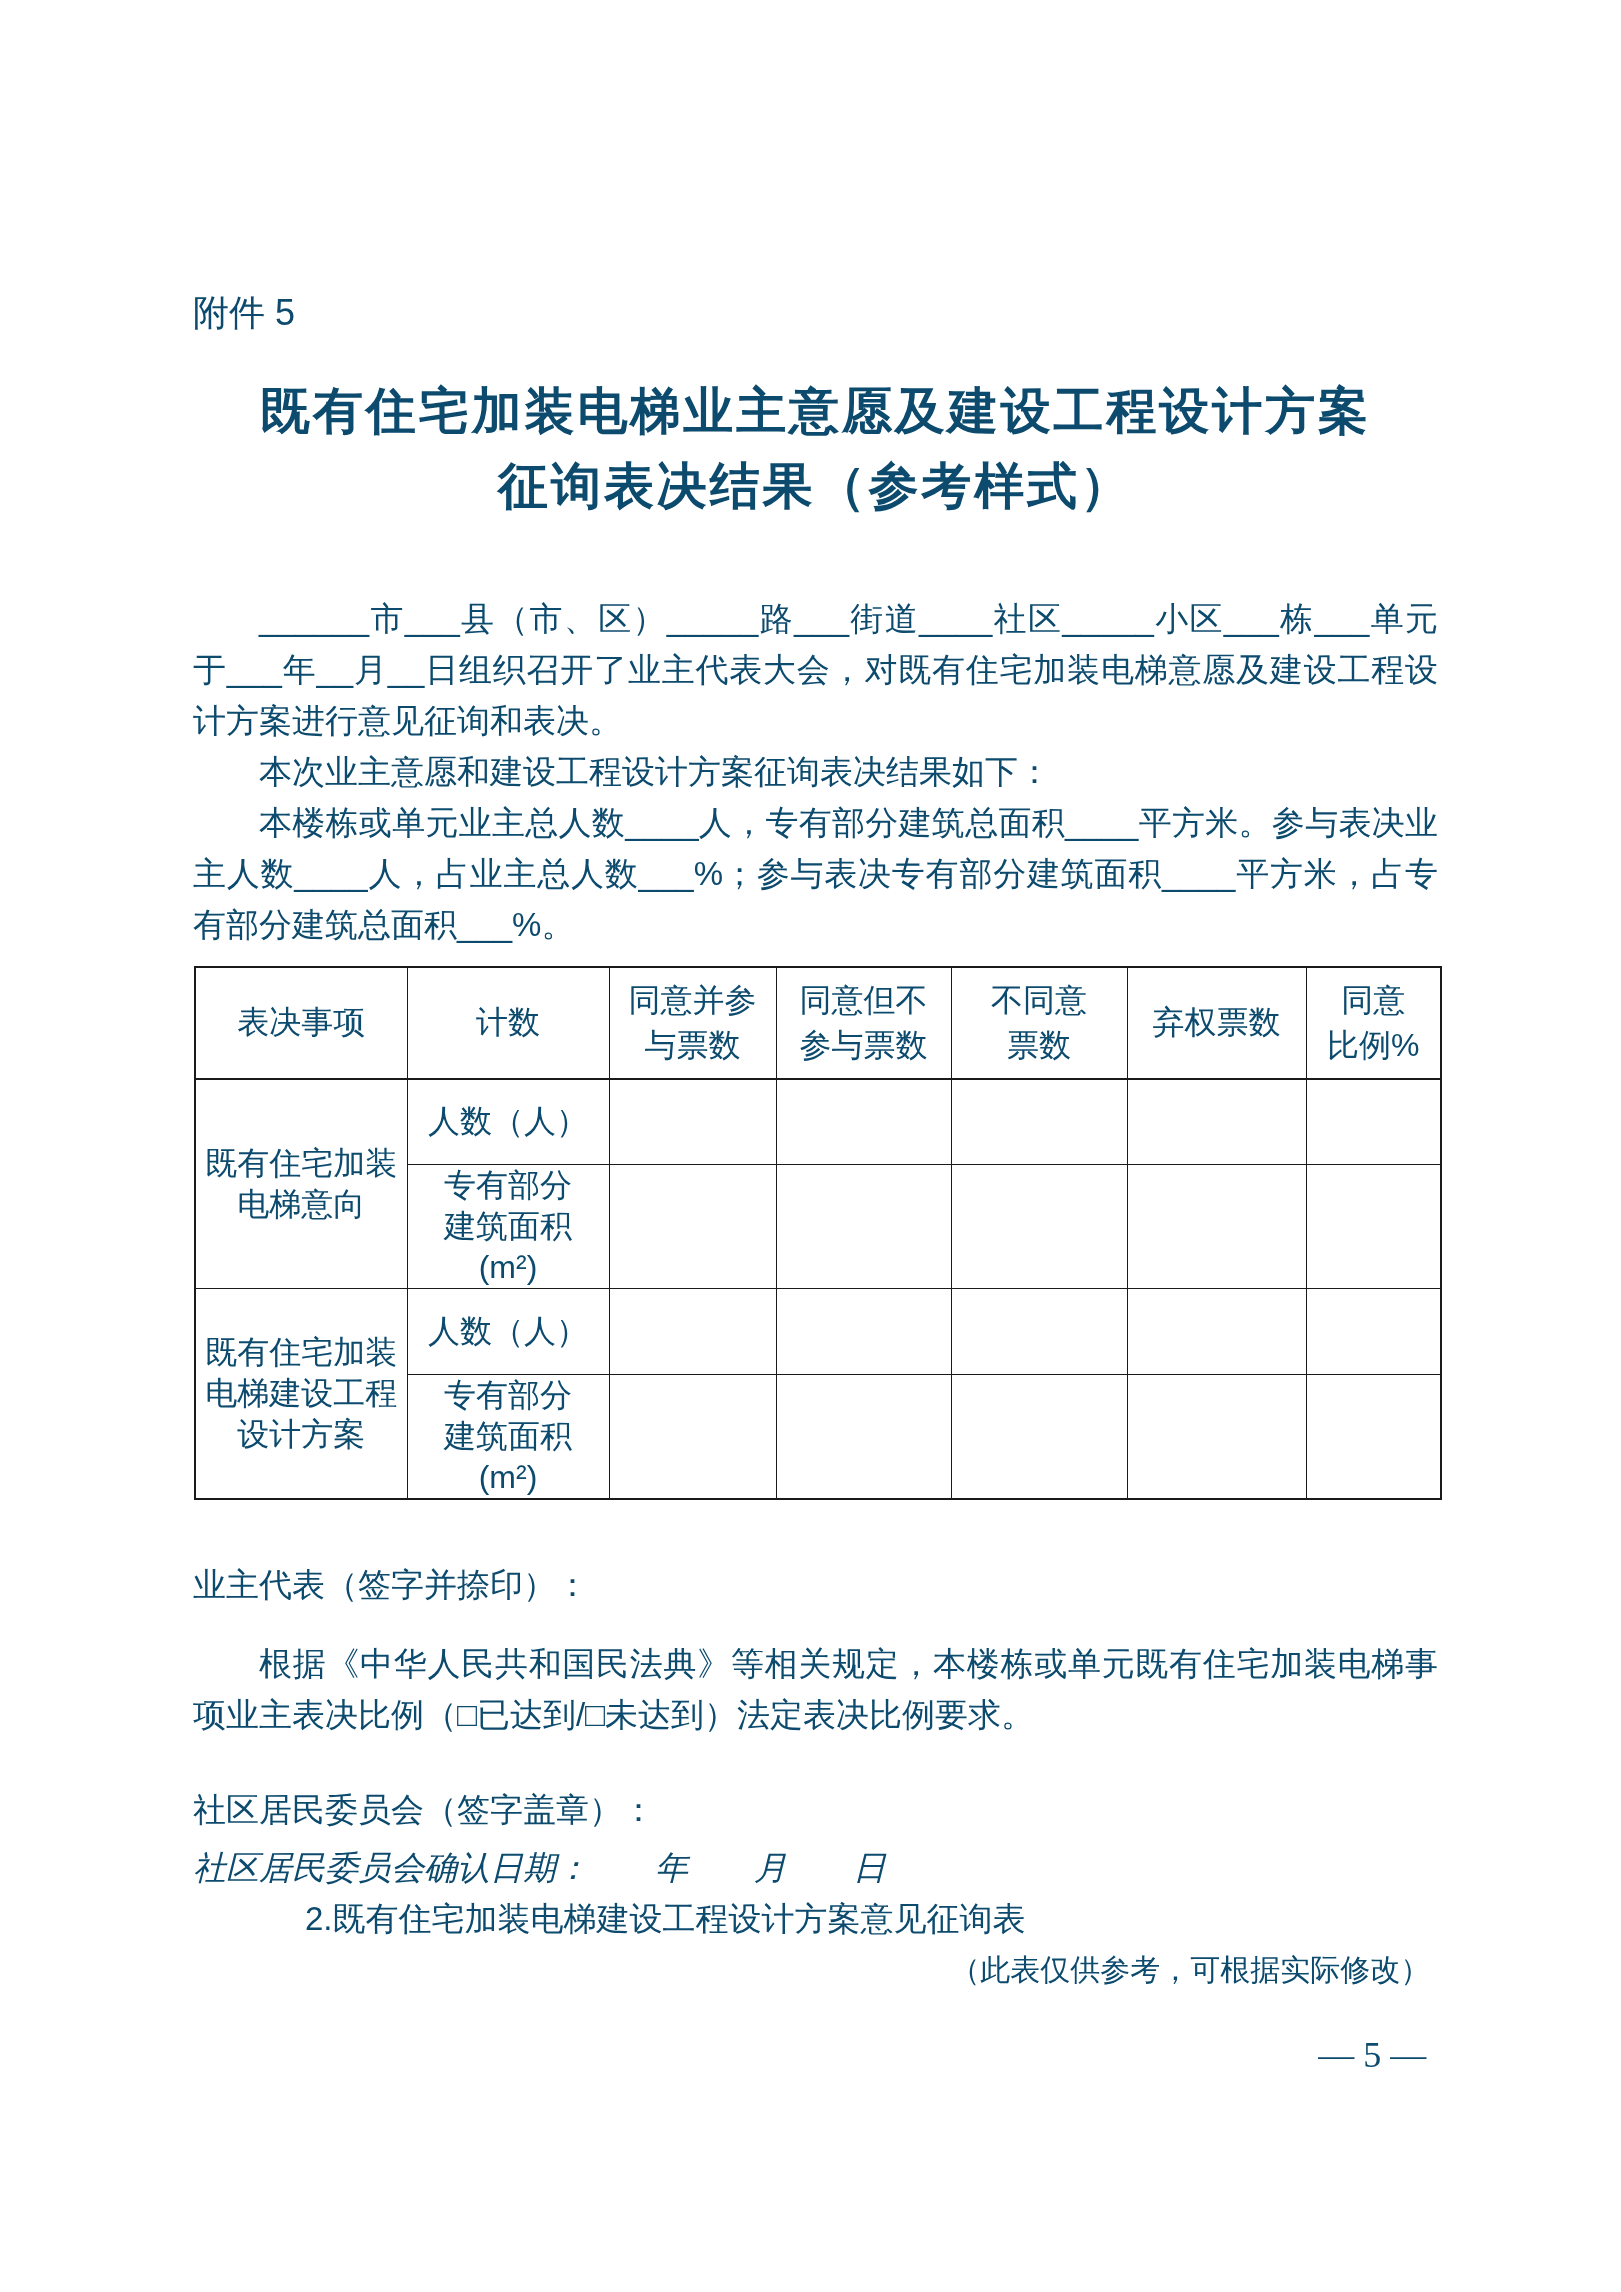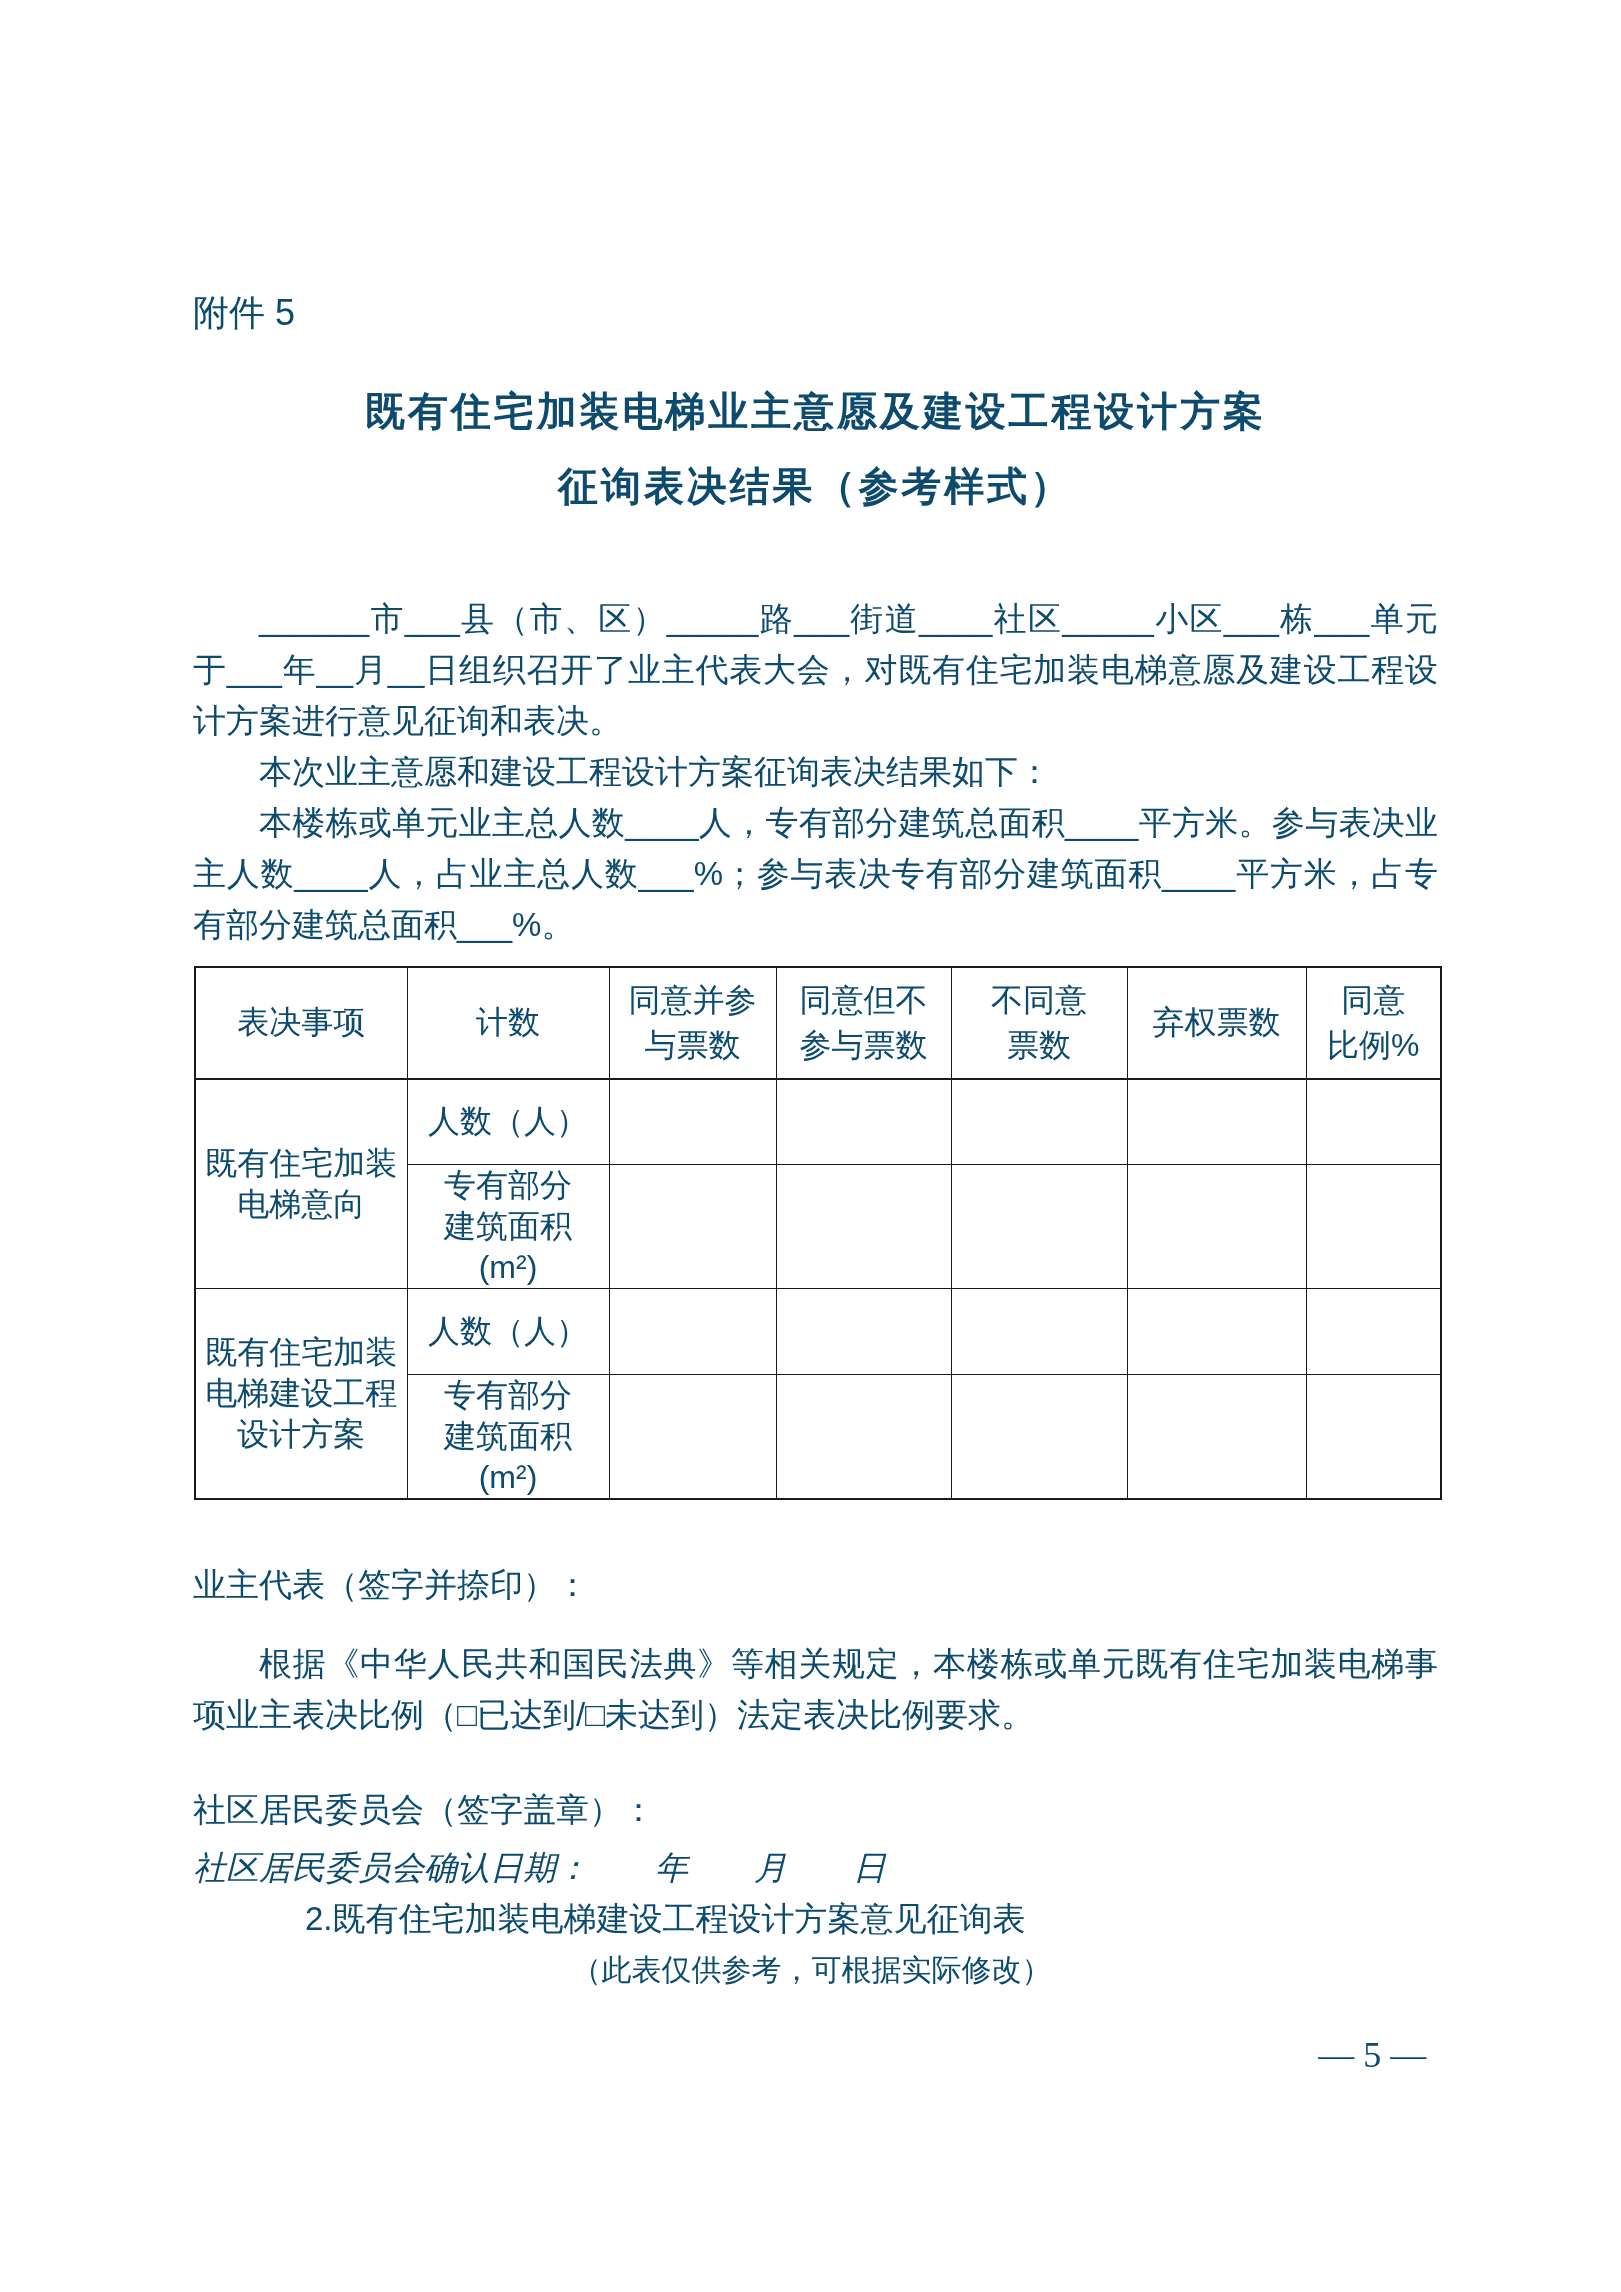--- a/index.html
+++ b/index.html
@@ -16,21 +16,21 @@
     margin-top: 8px;
   }
   .attachment-label {
     margin: 0;
     padding-top: 282px;
     font-size: 36px;
     line-height: 45px;
   }
   .doc-title {
     margin: 39px 0 0 0;
-    font-size: 40px;
+    font-size: 50px;
     line-height: 75px;
     font-weight: 700;
     text-align: center;
     letter-spacing: 2.9px;
   }
   .para {
     margin: 0;
     font-size: 33px;
     line-height: 51px;
     text-align: justify;
@@ -59,21 +59,21 @@
   .legal { margin-top: 27.4px; }
   .sign-owner { margin-top: 59px; }
   .sign-committee { margin-top: 44px; }
   .confirm-date { margin-top: 7.8px; font-style: italic; }
   .attach-line-1 { margin-top: 41px; text-indent: 2em; }
   .attach-line-2 { margin: 0; padding-left: 112px; }
   .note {
     margin: 0;
     font-size: 30px;
     line-height: 51px;
-    text-align: center;
+    text-align: right;
     padding-right: 7.8px;
   }
   .page-number {
     margin: 37px 0 0 0;
     font-family: "Liberation Serif", serif;
     font-size: 36px;
     line-height: 47px;
     text-align: right;
     padding-right: 11.8px;
   }

